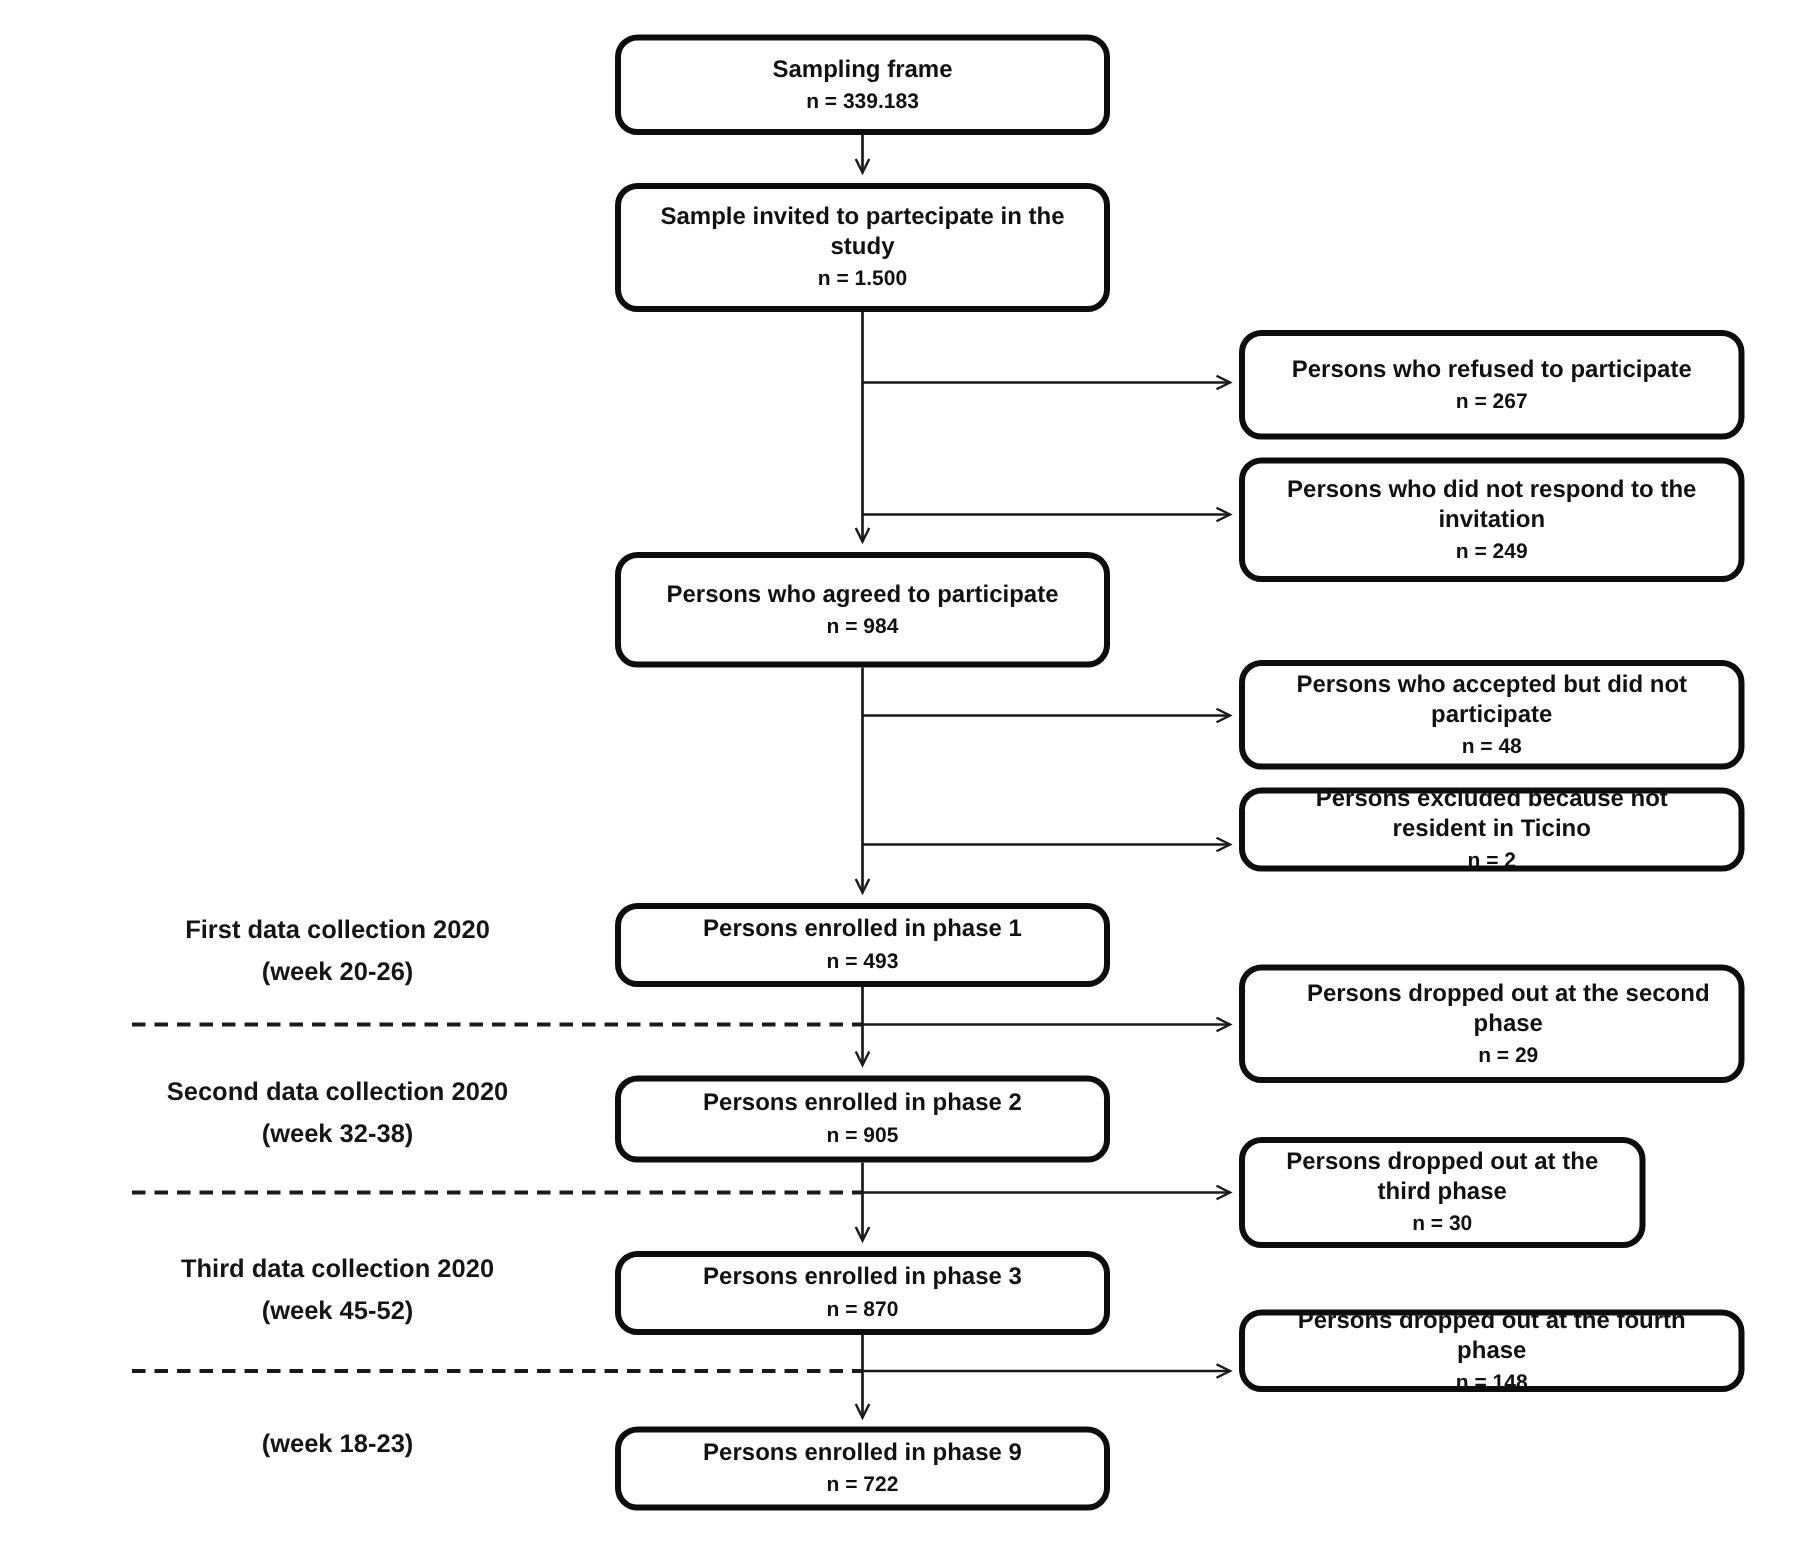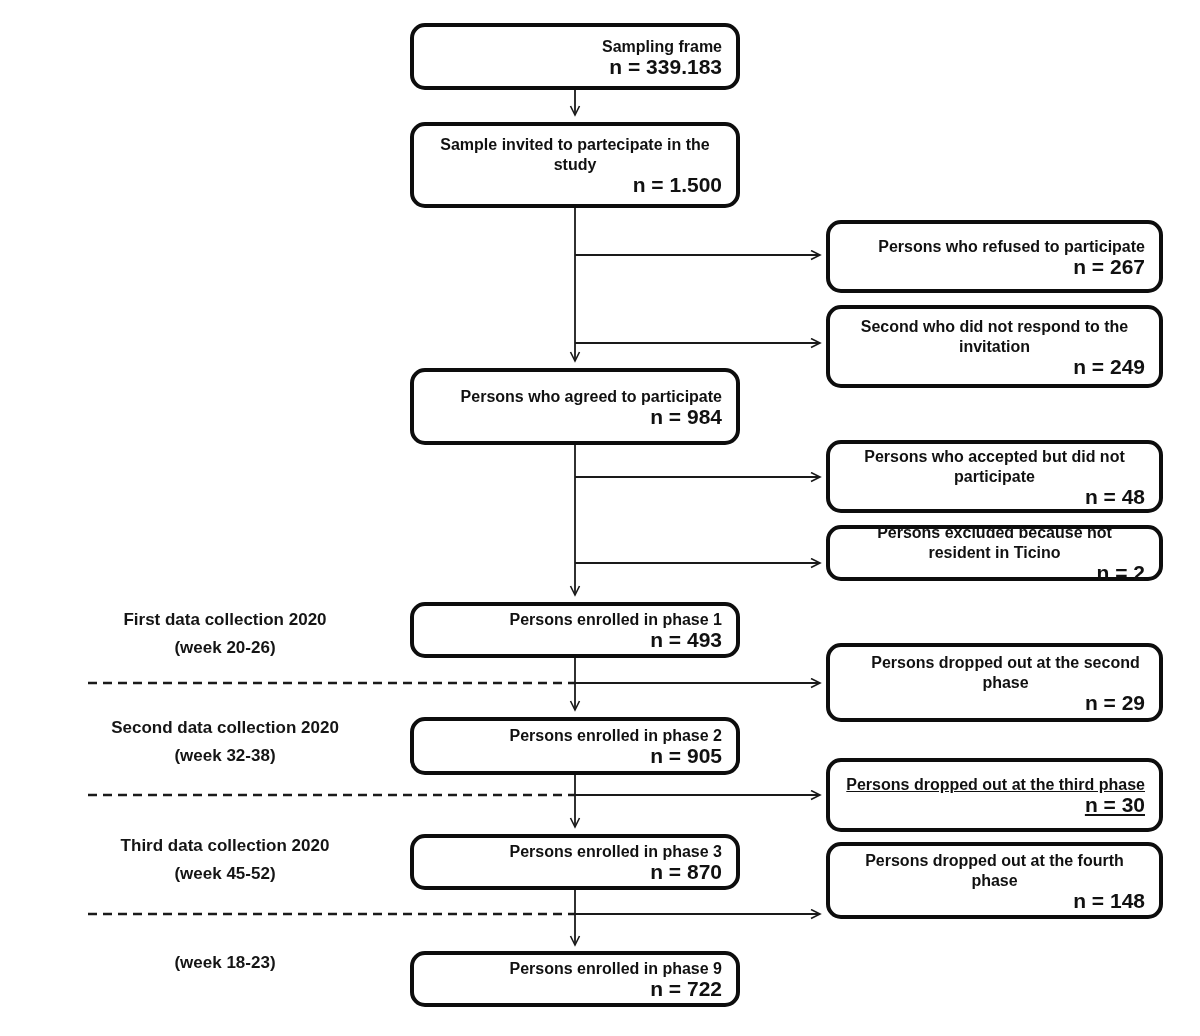--- a/index.html
+++ b/index.html
@@ -24,31 +24,31 @@
     height: 1036px;
   }
   .fbox {
     position: absolute;
     box-sizing: border-box;
     background: #ffffff;
     border: 4px solid #0d0d0d;
     border-radius: 15px;
     display: flex;
     flex-direction: column;
-    align-items: flex-end;
+    align-items: center;
     justify-content: center;
     text-align: center;
     padding: 3px 14px;
     font-weight: bold;
     font-size: 16px;
     line-height: 20px;
   }
   .fbox .n-line {
     font-weight: bold;
-    font-size: 21px;
+    font-size: 14px;
     line-height: 20px;
   }
   .plabel {
     position: absolute;
     width: 340px;
     text-align: center;
     font-weight: bold;
     font-size: 17px;
     line-height: 28px;
     color: #151515;
@@ -124,45 +124,45 @@
     <div>Persons enrolled in phase 9</div>
     <div class="n-line">n = 722</div>
   </div>
 
   <div class="fbox" style="left:826px; top:220px; width:337px; height:73px;">
     <div>Persons who refused to participate</div>
     <div class="n-line">n = 267</div>
   </div>
 
   <div class="fbox" style="left:826px; top:305px; width:337px; height:83px;">
-    <div>Second who did not respond to the invitation</div>
+    <div>Persons who did not respond to the invitation</div>
     <div class="n-line">n = 249</div>
   </div>
 
   <div class="fbox" style="left:826px; top:440px; width:337px; height:73px;">
     <div>Persons who accepted but did not participate</div>
     <div class="n-line">n = 48</div>
   </div>
 
   <div class="fbox" style="left:826px; top:525px; width:337px; height:56px;">
     <div>Persons excluded because not resident in Ticino</div>
     <div class="n-line">n = 2</div>
   </div>
 
   <div class="fbox" style="left:826px; top:643px; width:337px; height:79px;padding-left:36px;">
     <div>Persons dropped out at the second phase</div>
     <div class="n-line">n = 29</div>
   </div>
 
-  <div class="fbox" style="left:826px; top:758px; width:337px; height:74px;text-decoration:underline;">
+  <div class="fbox" style="left:826px; top:758px; width:271px; height:74px;">
     <div>Persons dropped out at the third phase</div>
     <div class="n-line">n = 30</div>
   </div>
 
-  <div class="fbox" style="left:826px; top:842px; width:337px; height:77px;">
+  <div class="fbox" style="left:826px; top:873px; width:337px; height:55px;">
     <div>Persons dropped out at the fourth phase</div>
     <div class="n-line">n = 148</div>
   </div>
 
   <div class="plabel" style="left:55px; top:606px;">
     <div>First data collection 2020</div>
     <div>(week 20-26)</div>
   </div>
 
   <div class="plabel" style="left:55px; top:714px;">

